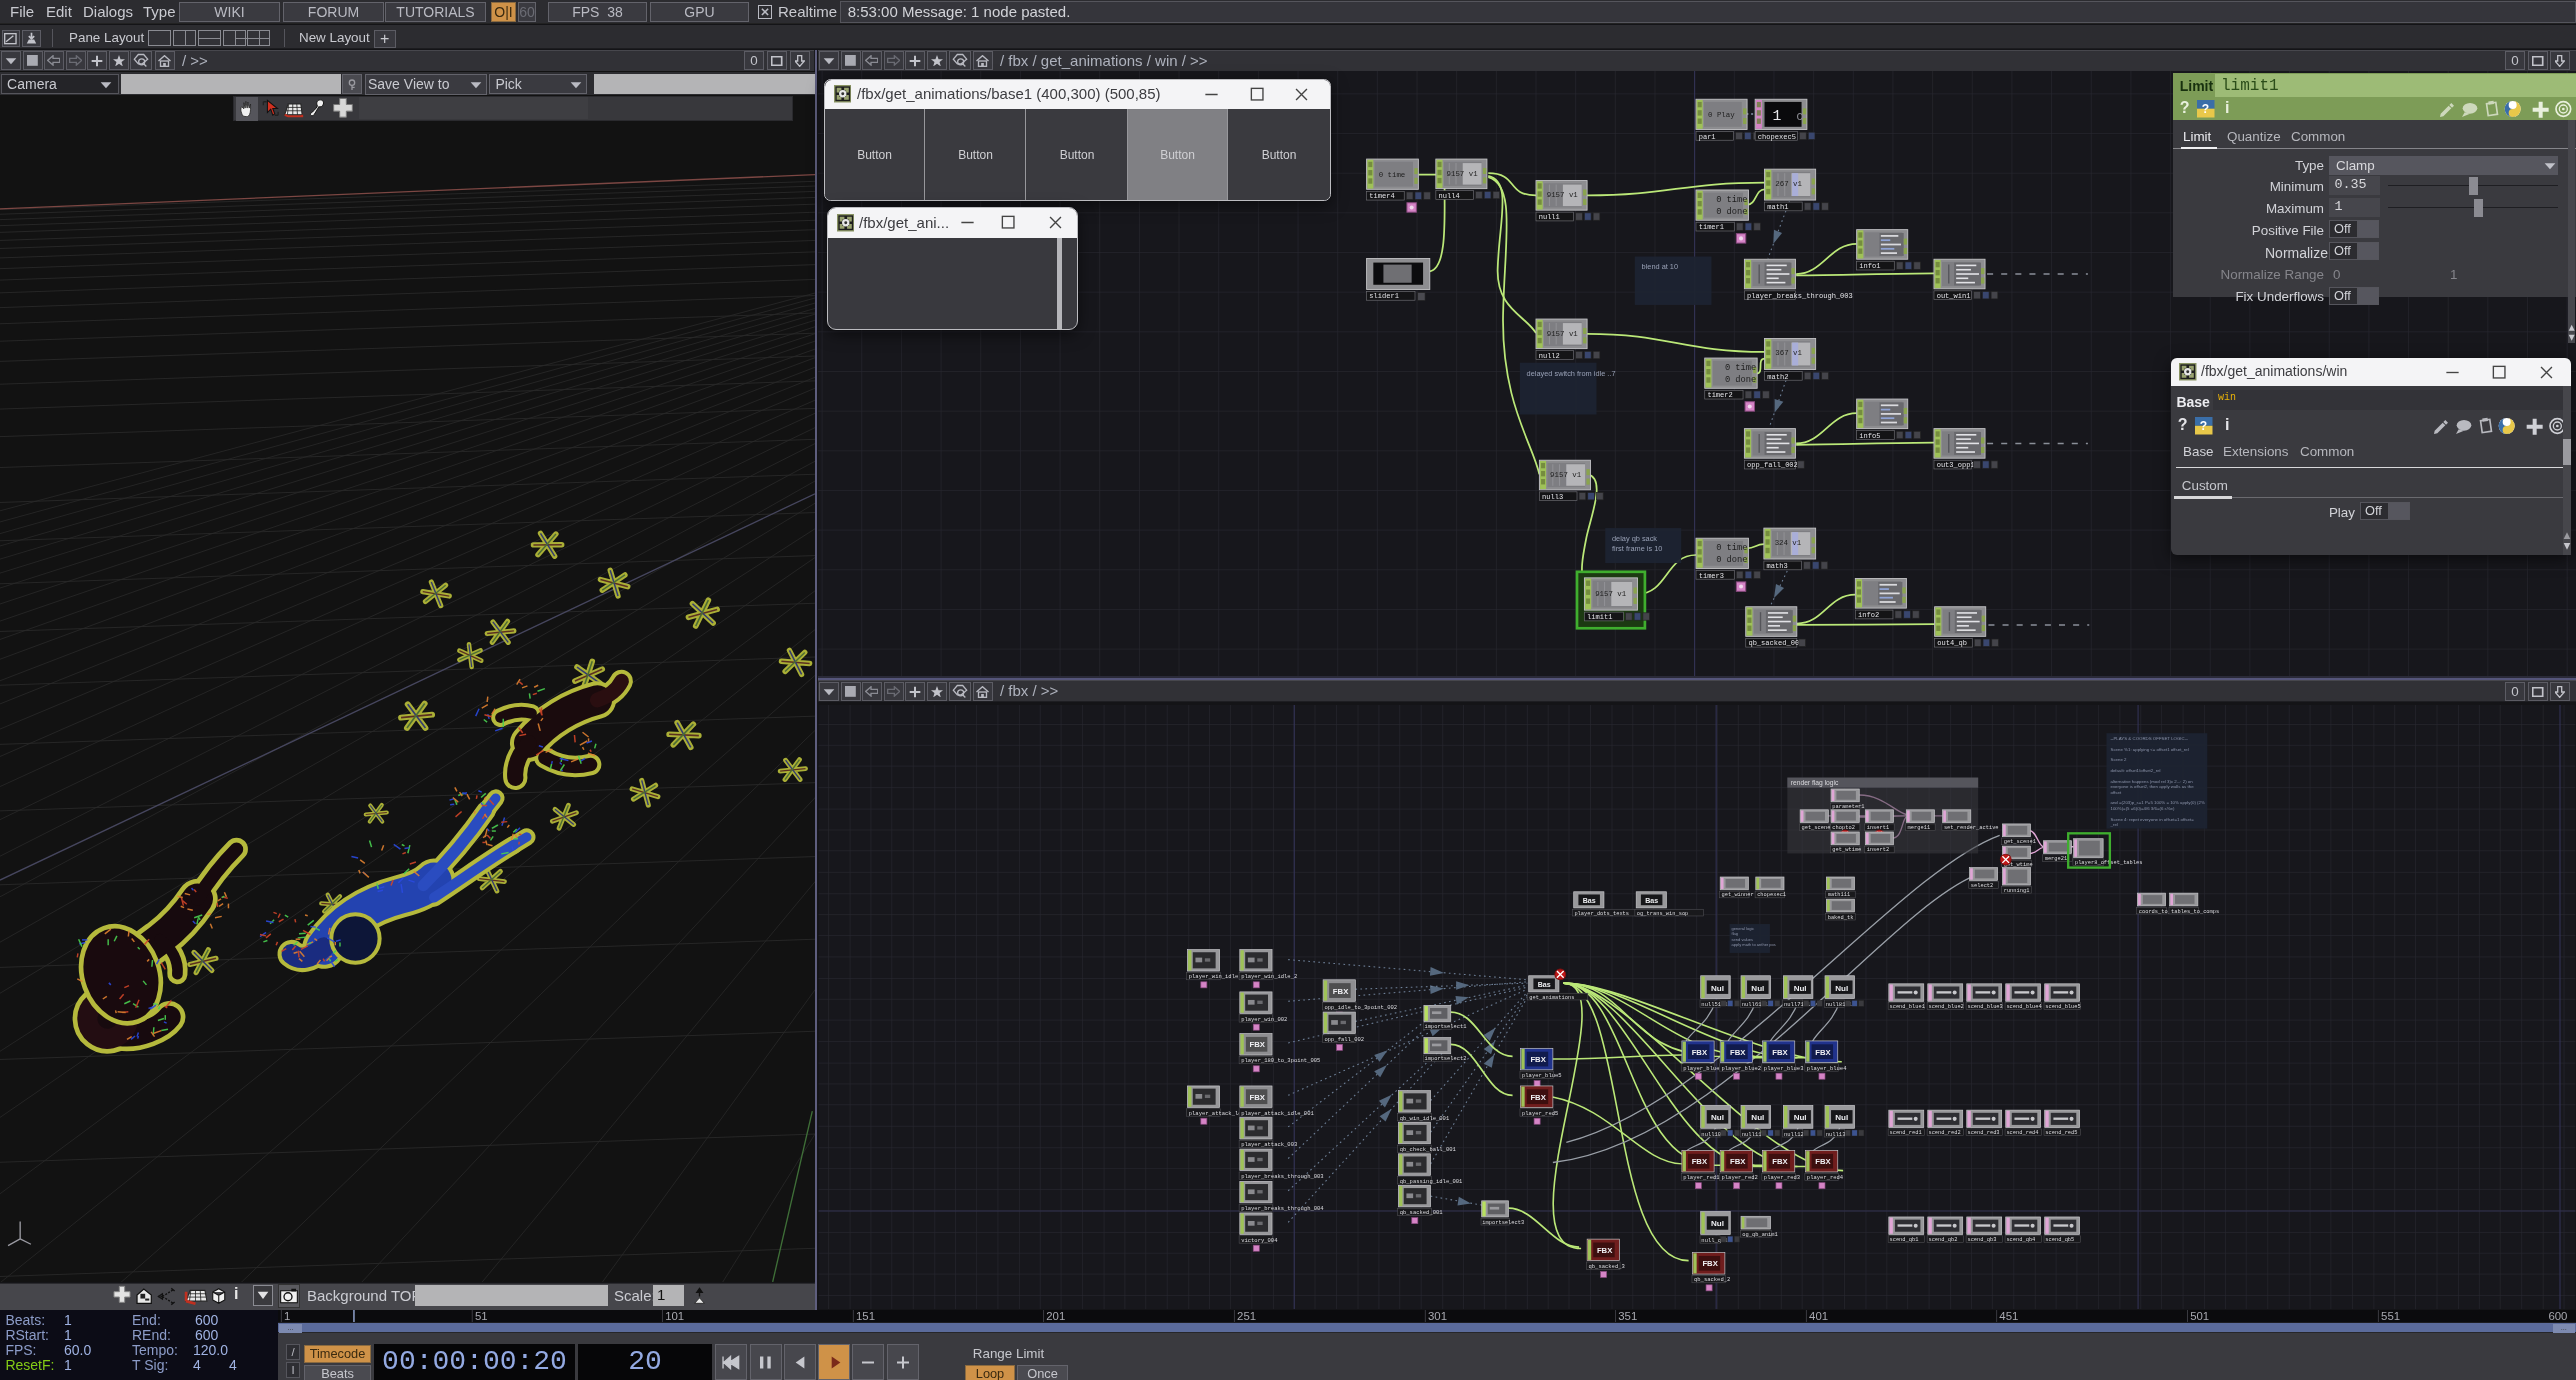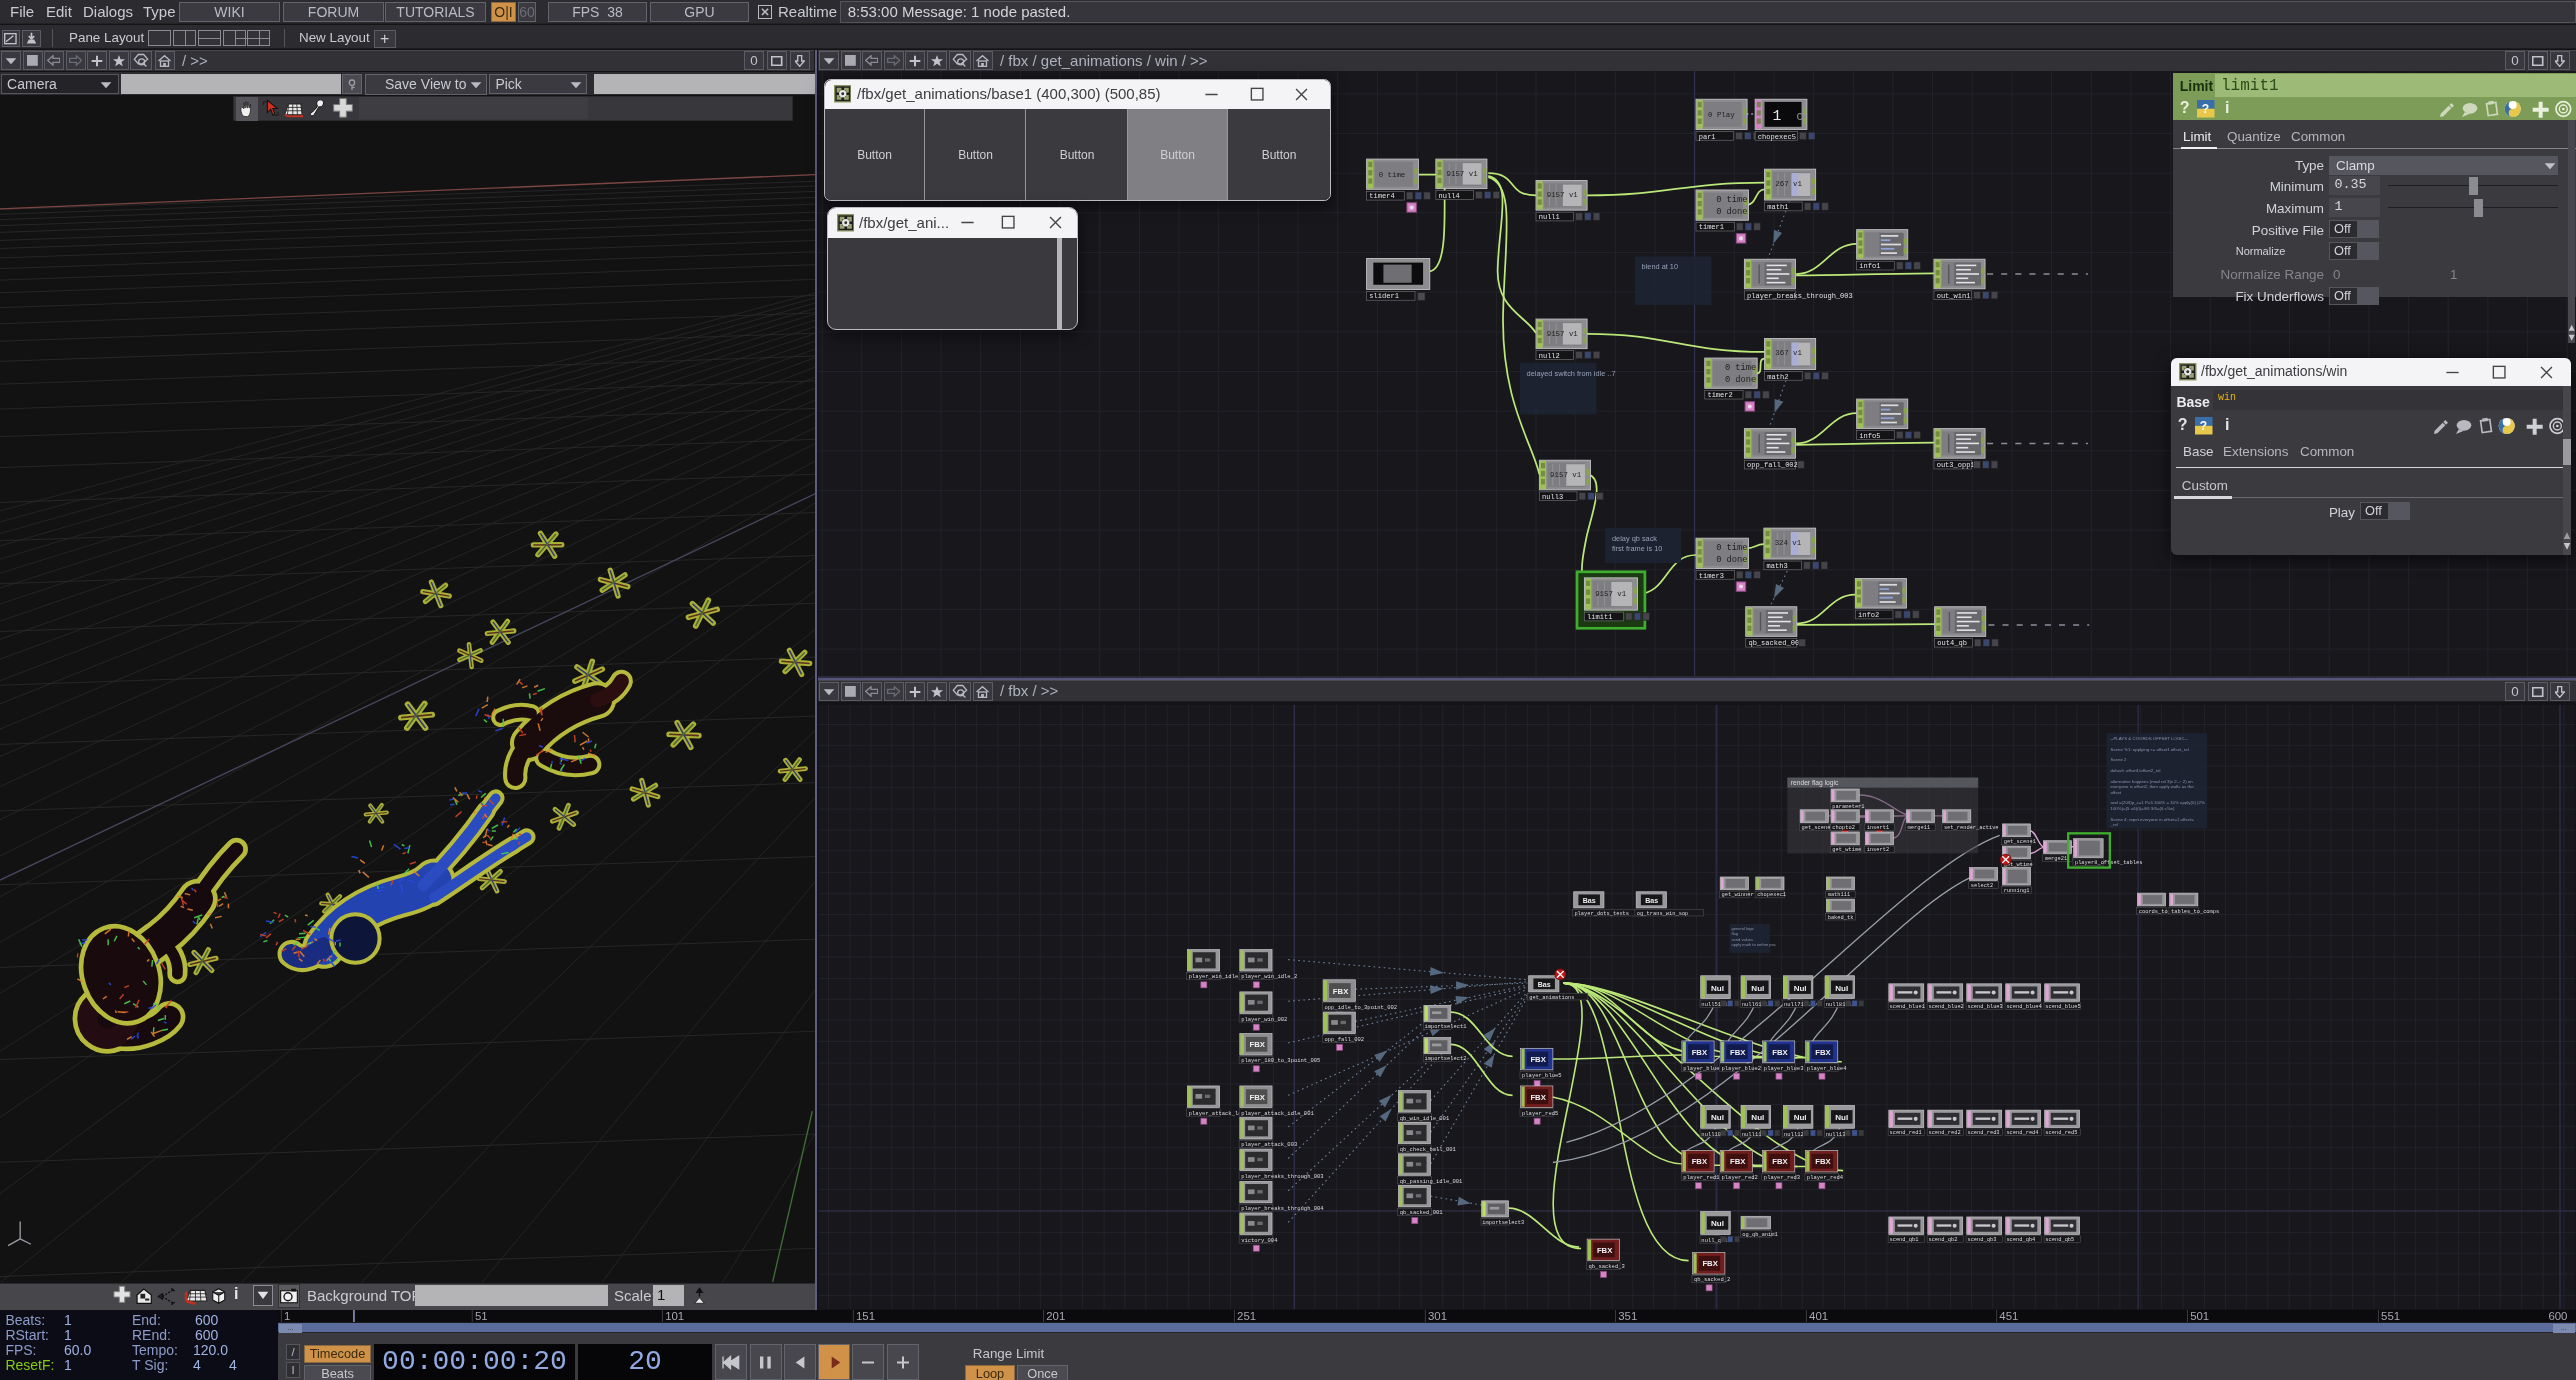--- a/index.html
+++ b/index.html
@@ -699,21 +699,21 @@
   </div>
 <div class="abs" style="left:0;top:72px;width:815px;height:23px;background:#2c2c30"></div>
 <div class="abs" style="left:0.7px;top:74px;width:118px;height:19.5px;background:#242428;border:0.7px solid #55555c;color:#c9cad0;font-size:14px;line-height:18px;padding-left:5.4px">Camera<svg class="abs" style="right:5.4px;top:6px" width="12" height="8" viewBox="0 0 18 12">
       <path d="M1 2 L9 11 L17 2 Z" fill="#b9bac2"></path>
     </svg></div>
 <div class="abs" style="left:121px;top:74px;width:220px;height:19.5px;background:#b4b4b6"></div>
 <div class="abs" style="left:342px;top:74px;width:19.5px;height:19.5px;background:#4a4a50;border:0.7px solid #63636b"><svg width="12" height="13.4" style="margin:2.7px" viewBox="0 0 18 20">
       <circle cx="9" cy="7" r="4" fill="none" stroke="#9a9aa0" stroke-width="2"></circle>
       <path d="M9 11 L9 18 M9 14 L13 14" stroke="#9a9aa0" stroke-width="2"></path>
     </svg></div>
-<div class="abs" style="left:365px;top:74px;width:122px;height:21px;background:#3a3a40;border:0.7px solid #63636b;color:#c9cad0;font-size:14px;line-height:18px;padding-left:19px">Save View to<svg class="abs" style="right:4px;top:6px" width="12" height="8" viewBox="0 0 18 12">
+<div class="abs" style="left:365px;top:74px;width:122px;height:21px;background:#3a3a40;border:0.7px solid #63636b;color:#c9cad0;font-size:14px;line-height:18px;padding-left:2px">Save View to<svg class="abs" style="right:4px;top:6px" width="12" height="8" viewBox="0 0 18 12">
       <path d="M1 2 L9 11 L17 2 Z" fill="#b9bac2"></path>
     </svg></div>
 <div class="abs" style="left:489px;top:74px;width:98px;height:19.5px;background:#3a3a40;border:0.7px solid #63636b;color:#c9cad0;font-size:14px;line-height:18px;padding-left:5.4px">Pick<svg class="abs" style="right:4px;top:6px" width="12" height="8" viewBox="0 0 18 12">
       <path d="M1 2 L9 11 L17 2 Z" fill="#b9bac2"></path>
     </svg></div>
 <div class="abs" style="left:594px;top:74px;width:221px;height:19.5px;background:#b4b4b6"></div>
 <div class="abs" style="left:233px;top:96px;width:560px;height:25px;background:#38383c;border:0.7px solid #2a2a2e"></div>
 <div class="abs" style="left:359px;top:97px;width:229px;height:22px;background:#3e3e42"></div>
 <div class="abs" style="left:236px;top:97px;width:21.5px;height:23.5px;background:#55555b"><svg width="15" height="17.5" style="margin:2.7px 3.4px" viewBox="0 0 22 26">
       <path d="M6 24 C2 18 2 12 4 10 L7 13 L7 4 L9 12 L10 2 L12 12 L13 3 L15 12 L17 6 L17 14 C17 20 15 24 12 25 Z" fill="#f0f0f0" stroke="#222" stroke-width="1.2"></path>
@@ -1944,21 +1944,21 @@
     <div class="abs mono" style="left:156px;top:103px;width:51px;height:19px;background:#46464c;color:#d8d8dc;font-size:13.4px;line-height:18px;padding-left:5.4px">0.35</div>
     <div class="abs" style="left:215px;top:112px;width:170px;height:1.3px;background:#1e1e22"></div>
     <div class="abs" style="left:296px;top:104px;width:8.7px;height:17.5px;background:#8b8b92"></div>
     <div class="abs" style="left:0;top:128px;width:151px;font-size:13.4px;color:#d2d3d8;text-align:right">Maximum</div>
     <div class="abs mono" style="left:156px;top:125px;width:51px;height:19px;background:#46464c;color:#d8d8dc;font-size:13.4px;line-height:18px;padding-left:5.4px">1</div>
     <div class="abs" style="left:215px;top:134px;width:170px;height:1.3px;background:#1e1e22"></div>
     <div class="abs" style="left:301px;top:126px;width:8.7px;height:17.5px;background:#8b8b92"></div>
     <div class="abs" style="left:0;top:150px;width:151px;font-size:13.4px;color:#d2d3d8;text-align:right">Positive File</div>
     <div class="abs" style="left:156px;top:147px;width:29px;height:17.5px;background:#2c2c30;border:0.7px solid #55555c;color:#d2d3d8;font-size:12.8px;line-height:16px;padding-left:4px">Off</div>
     <div class="abs" style="left:185px;top:147px;width:21px;height:17.5px;background:#56565e;border:0.7px solid #55555c"></div>
-    <div class="abs" style="left:12px;top:172px;width:151px;font-size:11px;color:#d2d3d8;text-align:center">Normalize</div>
+    <div class="abs" style="left:4px;top:172px;width:151px;font-size:14px;color:#d2d3d8;text-align:right">Normalize</div>
     <div class="abs" style="left:156px;top:169px;width:29px;height:17.5px;background:#2c2c30;border:0.7px solid #55555c;color:#d2d3d8;font-size:12.8px;line-height:16px;padding-left:4px">Off</div>
     <div class="abs" style="left:185px;top:169px;width:21px;height:17.5px;background:#56565e;border:0.7px solid #55555c"></div>
     <div class="abs" style="left:0;top:194px;width:151px;font-size:13.4px;color:#85858b;text-align:right">Normalize Range</div>
     <div class="abs" style="left:160px;top:194px;font-size:13.4px;color:#85858b">0</div>
     <div class="abs" style="left:277px;top:194px;font-size:13.4px;color:#85858b">1</div>
     <div class="abs" style="left:0;top:216px;width:151px;font-size:13.4px;color:#d2d3d8;text-align:right">Fix Underflows</div>
     <div class="abs" style="left:156px;top:214px;width:29px;height:17.5px;background:#2c2c30;border:0.7px solid #55555c;color:#d2d3d8;font-size:12.8px;line-height:16px;padding-left:4px">Off</div>
     <div class="abs" style="left:185px;top:214px;width:21px;height:17.5px;background:#56565e;border:0.7px solid #55555c"></div>
     <div class="abs" style="left:395px;top:47px;width:7.4px;height:223px;background:#47474d"></div>
     <svg class="abs" style="left:395px;top:251px" width="7.4" height="17.5" viewBox="0 0 11 26">

